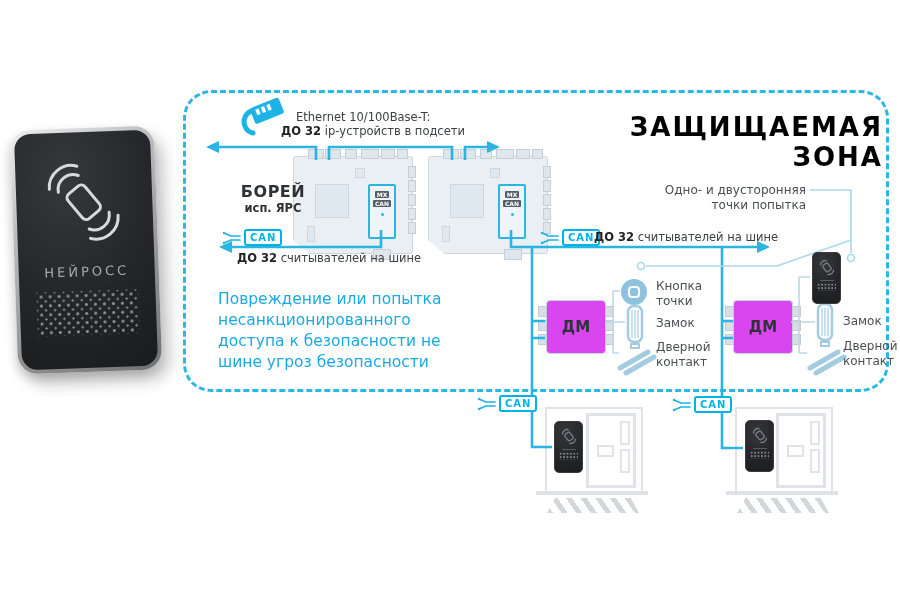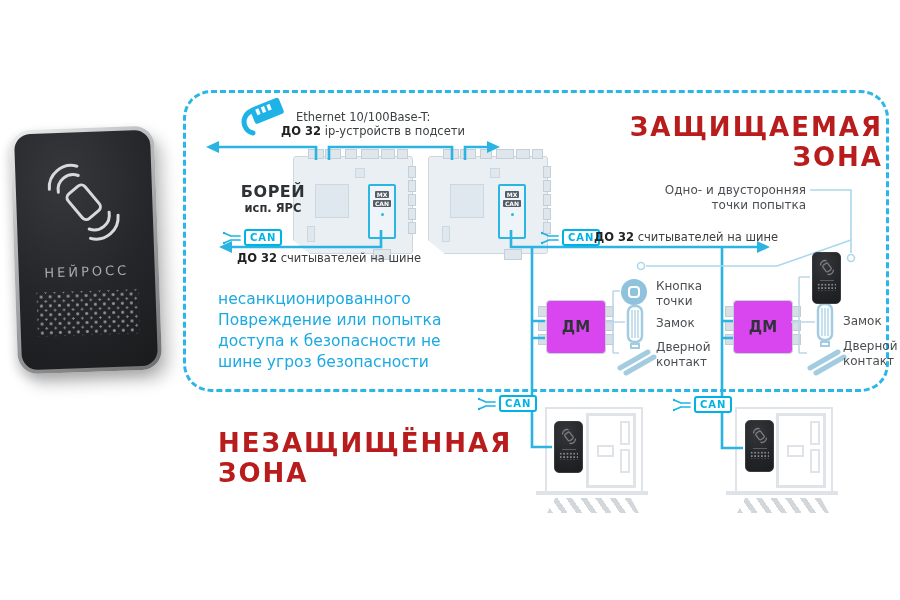--- a/index.html
+++ b/index.html
@@ -1,21 +1,21 @@
 <!DOCTYPE html>
 <html><head>
 <meta charset="utf-8">
 <style>
   html,body{margin:0;padding:0;background:#fff;}
   body{width:900px;height:600px;font-family:"DejaVu Sans","Liberation Sans",sans-serif;}
   #stage{position:relative;width:900px;height:600px;overflow:hidden;background:#fff;}
   .abs{position:absolute;}
 
   
-  .zone-title{font-weight:bold;color:#b91c1c;letter-spacing:2px;font-size:26px;line-height:30px;}
+  .zone-title{font-weight:bold;color:#000000;letter-spacing:2px;font-size:26px;line-height:30px;}
   #protected-title{left:553px;top:112px;width:330px;text-align:right;}
   #unprotected-title{left:218px;top:428px;}
 
   
   #zone-border{left:183px;top:90px;width:700px;height:296px;border:3px dashed #2ab7e8;border-radius:28px;}
 
   
   .dark-txt{color:#3c4043;font-size:11.5px;line-height:14px;}
   .bold-num{font-weight:bold;color:#222;}
   #ethernet-title{left:296px;top:110px;}
@@ -84,24 +84,20 @@
   #device-dots{margin-top:12px;width:102px;height:44px;
           background:radial-gradient(circle,#8e9296 1.3px,transparent 1.55px) 0 0/9px 9px,
                      radial-gradient(circle,#7d8185 1.1px,transparent 1.35px) 4.5px 4.5px/9px 9px;}
 </style>
 </head>
 <body>
 
 <div id="stage">
 
   <div class="abs zone-title" id="protected-title">ЗАЩИЩАЕМАЯ ЗОНА</div>
-  <div class="abs zone-title" id="unprotected-title">
-    <div>НЕЗАЩИЩЁННАЯ</div>
-    <div>ЗОНА</div>
-  </div>
 
   <div class="abs" id="zone-border"></div>
 
   <div class="abs board-wrap" style="left:293px;top:156px;">
     <div class="board"></div>
     <div class="port-top pt1"></div>
     <div class="port-top pt2"></div>
     <div class="port-top pt3"></div>
     <div class="port-top pt4"></div>
     <div class="port-top pt5"></div>
@@ -305,22 +301,22 @@
   </div>
 
   <div class="abs dark-txt" id="can1-sub">
     <span class="bold-num">ДО 32</span><span> считывателей на шине</span>
   </div>
   <div class="abs dark-txt" id="can2-sub">
     <span class="bold-num">ДО 32</span><span> считывателей на шине</span>
   </div>
 
   <div class="abs" id="warning-text">
+    <div>Повреждение или попытка</div>
     <div>несанкционированного</div>
-    <div>Повреждение или попытка</div>
     <div>доступа к безопасности не</div>
     <div>шине угроз безопасности</div>
   </div>
 
   <div class="abs" id="access-label">
     <div>Одно- и двусторонняя</div>
     <div>точки попытка</div>
   </div>
 
   <div class="abs periph-label" style="left:656px;top:279px;">

